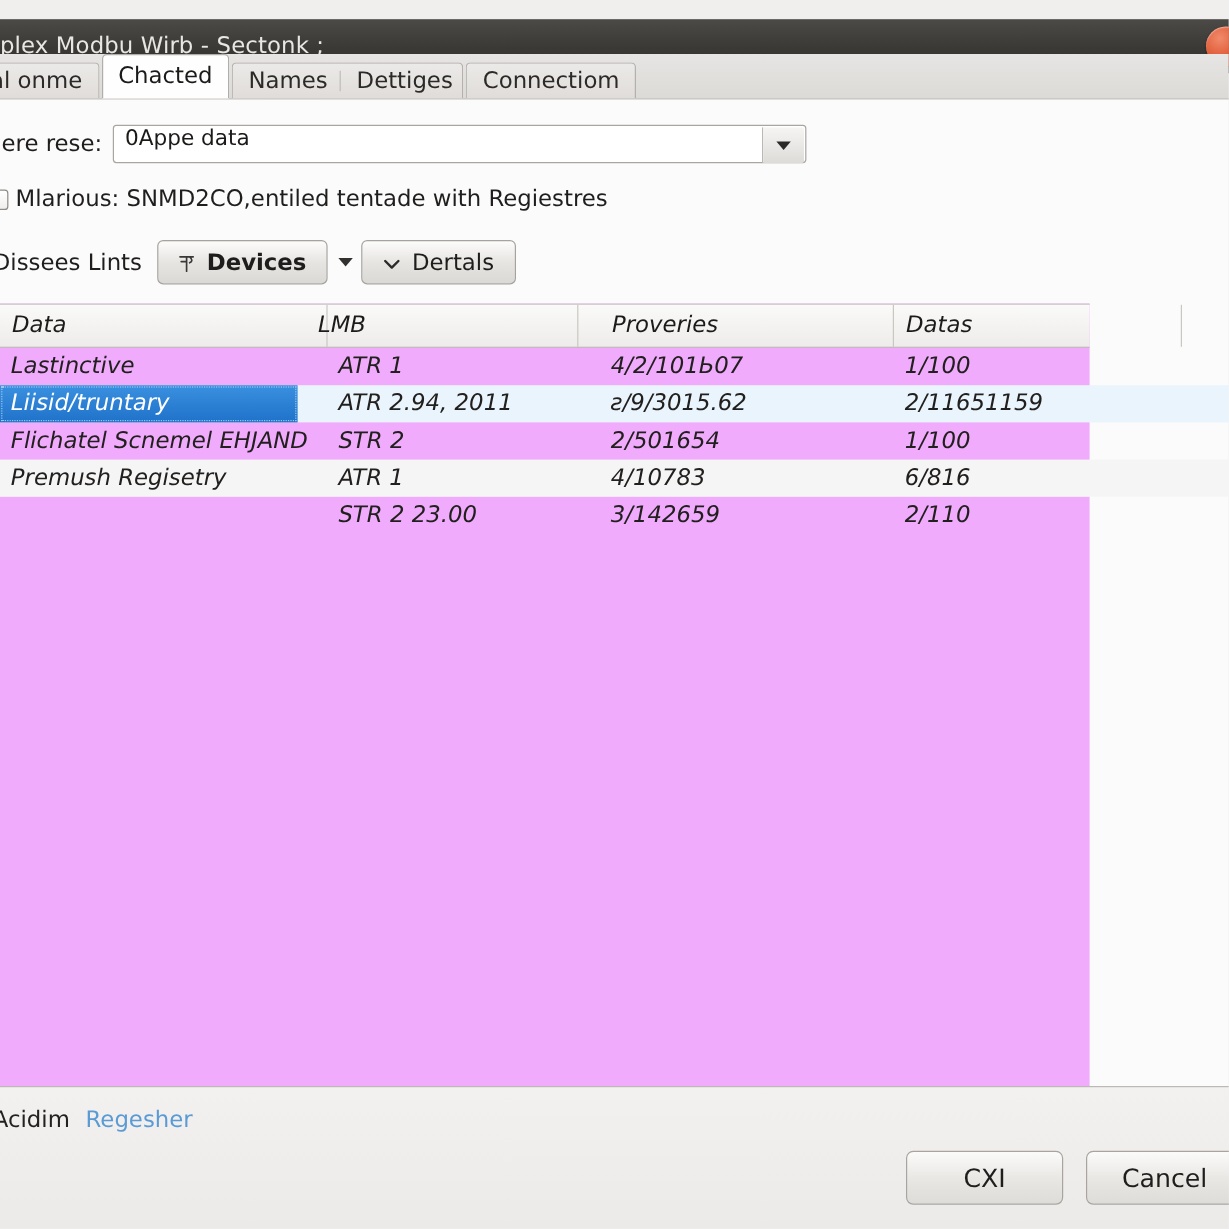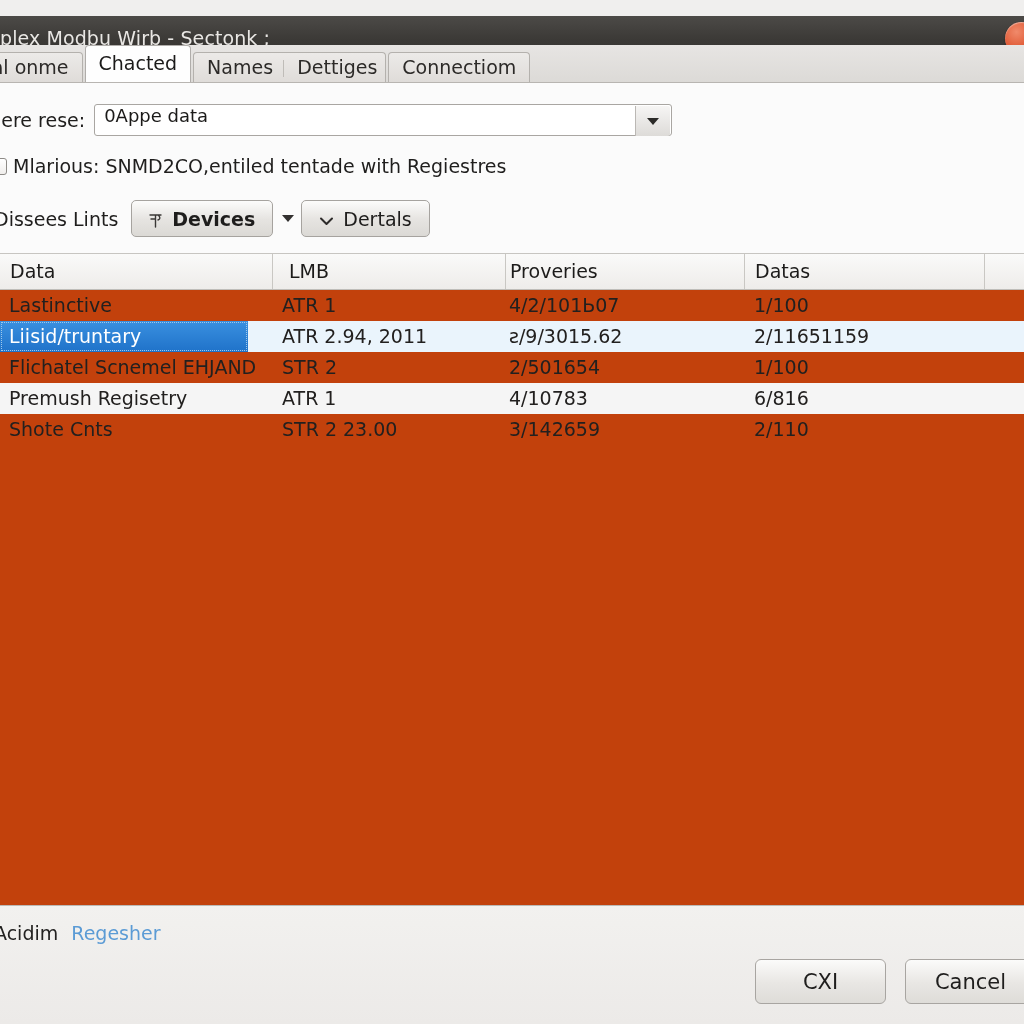--- a/index.html
+++ b/index.html
@@ -233,25 +233,26 @@
   }
   .tbtn.dertals { margin-left: 0px; }
   .mini-icon { display: inline-block; width: 14px; height: 16px; position: relative; }
   .chev { display:inline-block; }
 
   
   .table {
     position: absolute;
     left: 0;
     top: 170px;
-    width: 1024px;
+    width: 908px;
     height: 652px;
-    background: #c2410c;
+    background: #f0abfc;
     border-top: 1px solid #c7c5c1;
     box-sizing: border-box;
+    font-style: italic;
   }
   .thead {
     position: relative;
     height: 36px;
     background: linear-gradient(to bottom, #fafaf9 0%, #eeecea 100%);
     border-bottom: 1px solid #bfbdb9;
     box-sizing: border-box;
   }
   .th {
     position: absolute;
@@ -400,21 +401,21 @@
             <path d="M2 2.5 L7.5 8 L13 2.5" stroke="#2d2b2a" stroke-width="2" fill="none" stroke-linecap="round" stroke-linejoin="round"></path>
           </svg>
         </span>
         <span>Dertals</span>
       </span>
     </div>
 
     <div class="table">
       <div class="thead">
         <div class="th" style="left:0px;width:273px">Data</div>
-        <div class="th" style="left:279px;width:227px">LMB</div>
+        <div class="th" style="left:255px;width:227px">LMB</div>
         <div class="th" style="left:500px;width:245px">Proveries</div>
         <div class="th" style="left:745px;width:240px">Datas</div>
         <div class="th" style="left:985px;width:39px;border-right:none"></div>
       </div>
       <div class="tbody">
 
         <div class="trow">
           <div class="cell c0" style="left:0px;width:273px">Lastinctive</div>
           <div class="cell" style="left:273px;width:227px">ATR 1</div>
           <div class="cell" style="left:500px;width:245px">4/2/101Ь07</div>
@@ -436,21 +437,20 @@
         </div>
 
         <div class="trow alt">
           <div class="cell c0" style="left:0px;width:273px">Premush Regisetry</div>
           <div class="cell" style="left:273px;width:227px">ATR 1</div>
           <div class="cell" style="left:500px;width:245px">4/10783</div>
           <div class="cell" style="left:745px;width:240px">6/816</div>
         </div>
 
         <div class="trow">
-          <div class="cell c0" style="left:0px;width:273px">Shote Cnts</div>
           <div class="cell" style="left:273px;width:227px">STR 2 23.00</div>
           <div class="cell" style="left:500px;width:245px">3/142659</div>
           <div class="cell" style="left:745px;width:240px">2/110</div>
         </div>
 
       </div>
     </div>
   </div>
 
   <div class="footer">

